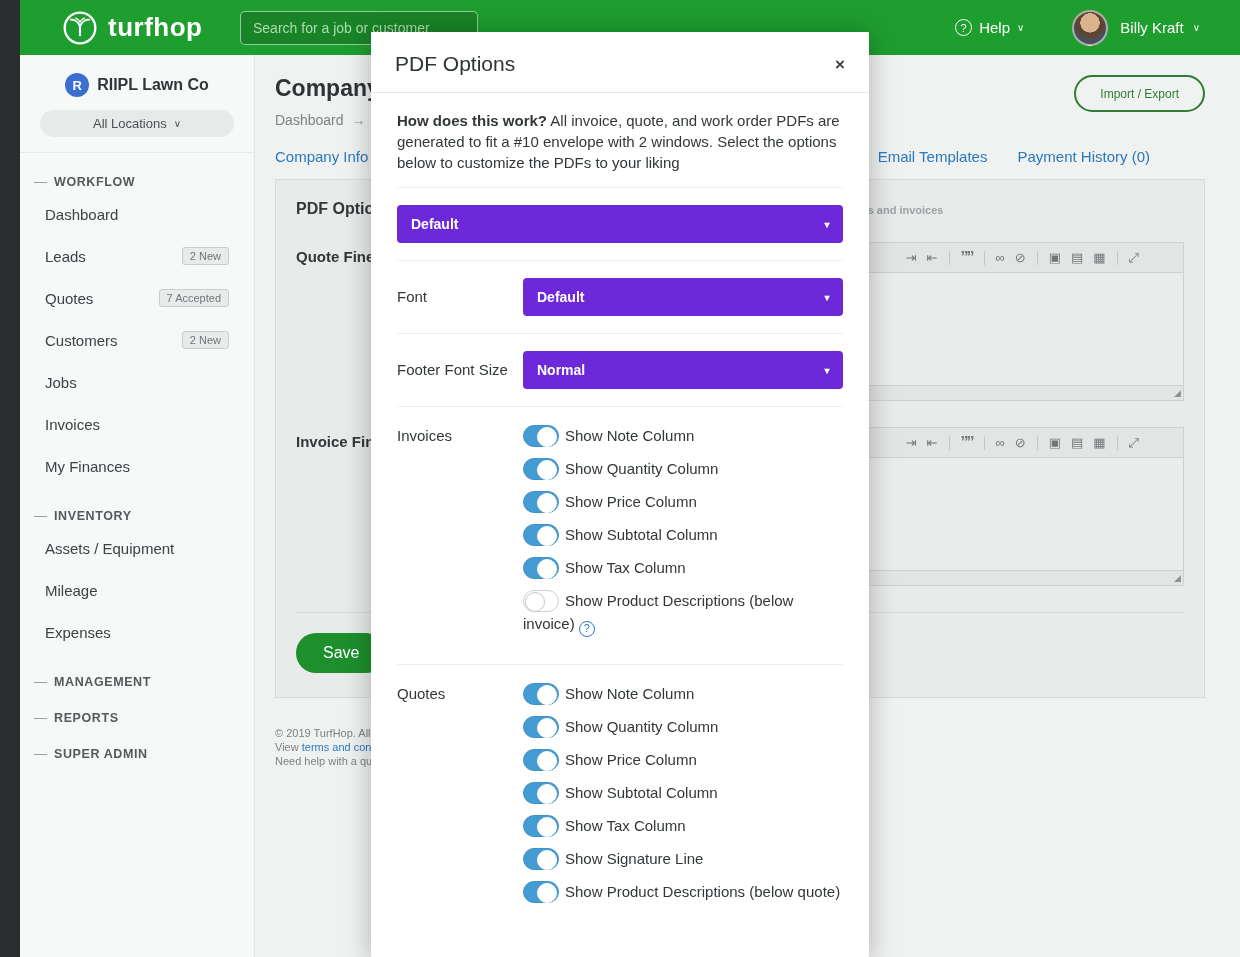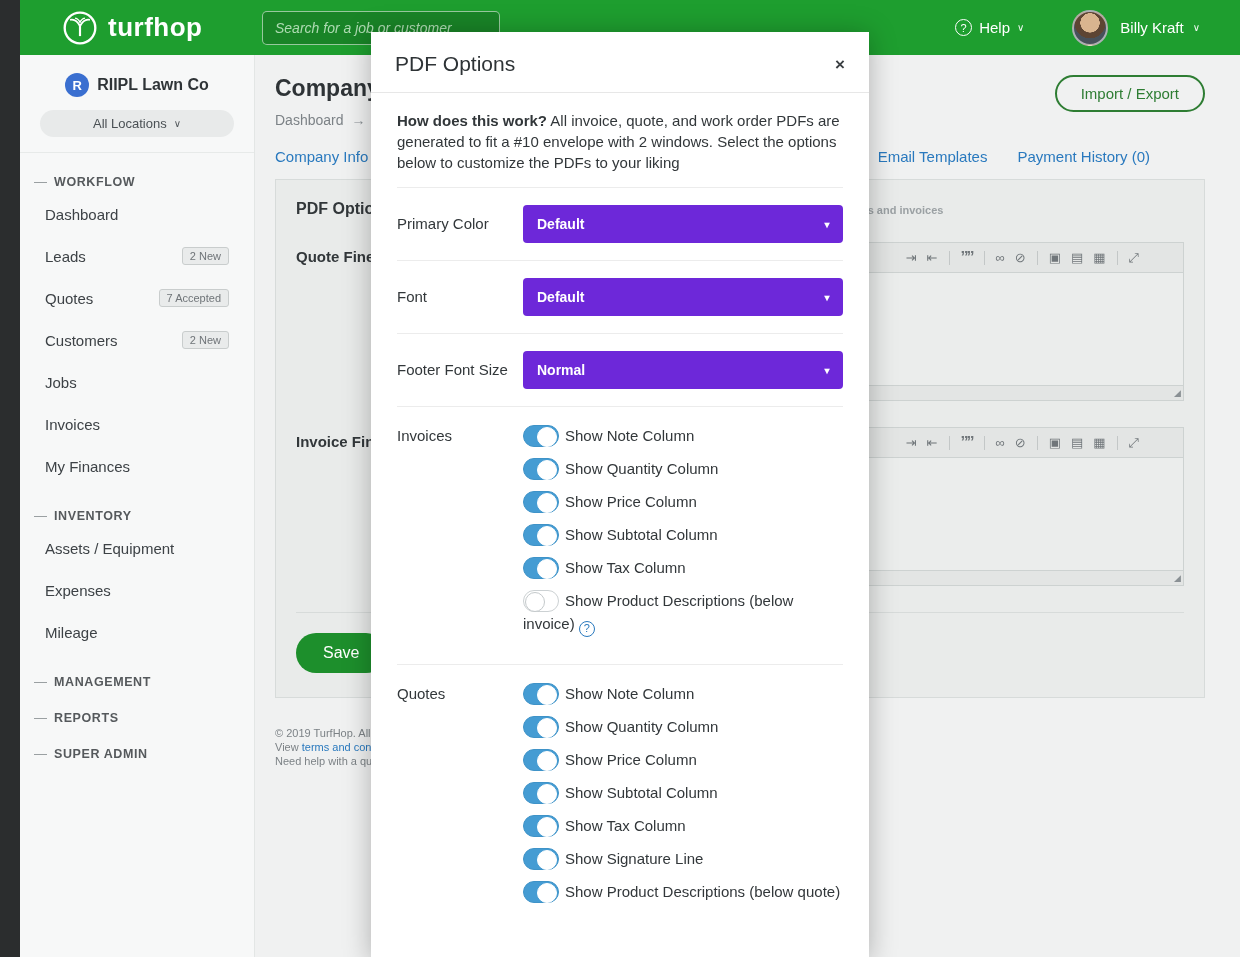--- a/index.html
+++ b/index.html
@@ -8,21 +8,21 @@
 
   
   .edge { position:absolute; left:0; top:0; width:20px; height:957px; background:#2b2d2e; }
 
   .shell { margin-left:20px; width:1220px; height:957px; display:flex; flex-direction:column; }
 
   
   .topbar { height:55px; background:#1e9e2f; display:flex; align-items:center; padding:0 40px 0 42px; flex:0 0 auto; }
   .brand { display:flex; align-items:center; gap:10px; width:178px; }
   .brand-name { color:#fff; font-size:26px; font-weight:bold; letter-spacing:.5px; }
-  .search { margin-left:22px; width:238px; height:34px; background:rgba(0,0,0,.16); border:1px solid rgba(255,255,255,.55); border-radius:5px; color:#eafbea; padding:0 12px; font-size:14px; outline:none;font-style:italic; }
+  .search { width:238px; height:34px; background:rgba(0,0,0,.16); border:1px solid rgba(255,255,255,.55); border-radius:5px; color:#eafbea; padding:0 12px; font-size:14px; outline:none; }
   .search::placeholder { color:#aedbb2; }
   .top-right { margin-left:auto; display:flex; align-items:center; color:#fff; }
   .help-menu { display:flex; align-items:center; gap:7px; font-size:15px; cursor:pointer; }
   .help-q { width:17px; height:17px; border:1px solid #fff; border-radius:50%; font-size:11px; display:flex; align-items:center; justify-content:center; }
   .chev { font-size:10px; opacity:.95; }
   .avatar { width:36px; height:36px; border-radius:50%; margin:0 12px 0 48px;
             background: radial-gradient(circle at 50% 34%, #d9b48f 0 36%, #5d4433 37% 58%, #47505a 59%);
             border:2px solid rgba(255,255,255,.55); }
   .user-menu { display:flex; align-items:center; gap:9px; font-size:15px; cursor:pointer; }
 
@@ -42,21 +42,21 @@
   .side-item { display:flex; align-items:center; height:42px; padding:0 25px; font-size:15px; color:#3d4246; cursor:pointer; }
   .badge { margin-left:auto; font-size:11px; color:#6f7478; background:#e9ebeb; border:1px solid #c9cdcd; border-radius:3px; padding:2px 7px; }
 
   
   .main { flex:1; min-width:0; padding:20px 35px 0 20px; }
   .main-head { display:flex; align-items:flex-start; }
   .page-title { font-size:23px; color:#2e3336; margin-bottom:10px; font-weight:bold; }
   .breadcrumb { font-size:14px; color:#7c8286; display:flex; align-items:center; gap:8px; }
   .crumb { cursor:pointer; }
   .crumb-arrow { color:#8a9094; }
-  .import-btn { margin-left:auto; height:37px; padding:0 24px; border:2px solid #2e7d33; border-radius:19px; background:transparent; color:#2e7d33; font-size:15px; font-family:inherit; cursor:pointer; }
+  .import-btn { margin-left:auto; height:37px; padding:0 24px; border:2px solid #2e7d33; border-radius:19px; background:transparent; color:#2e7d33; font-size:12px; font-family:inherit; cursor:pointer; }
   .tabs { display:flex; align-items:center; margin:20px 0 14px; font-size:15px; }
   .tab { color:#2979be; cursor:pointer; }
   .tabs-right { margin-left:auto; display:flex; gap:30px; margin-right:55px; }
 
   .panel { background:#e9ebea; border:1px solid #d7dbda; padding:20px; }
   .panel-head { display:flex; align-items:baseline; margin-bottom:24px; }
   .panel-title { font-size:16px; font-weight:bold; color:#32373a; width:370px; }
   .panel-sub { font-size:11px; font-weight:bold; color:#9ba1a4; }
   .form-row { display:flex; margin-bottom:26px; }
   .form-label { width:225px; font-size:15px; font-weight:bold; color:#32373a; padding-top:6px; }
@@ -165,24 +165,24 @@
       </div>
       <div class="side-item">
         <span>My Finances</span>
       </div>
 
       <div class="section-head">INVENTORY</div>
       <div class="side-item">
         <span>Assets / Equipment</span>
       </div>
       <div class="side-item">
+        <span>Mileage</span>
+      </div>
+      <div class="side-item">
         <span>Expenses</span>
-      </div>
-      <div class="side-item">
-        <span>Mileage</span>
       </div>
 
       <div class="section-head">MANAGEMENT</div>
       <div class="section-head">REPORTS</div>
       <div class="section-head">SUPER ADMIN</div>
     </aside>
 
     <main class="main">
       <div class="main-head">
         <div>
@@ -278,21 +278,20 @@
 
 <div class="modal">
   <div class="modal-head">
     <div class="modal-title">PDF Options</div>
     <span class="modal-close">×</span>
   </div>
   <div class="modal-body">
     <p class="intro"><b>How does this work?</b><span> All invoice, quote, and work order PDFs are generated to fit a #10 envelope with 2 windows. Select the options below to customize the PDFs to your liking</span></p>
 
     <div class="m-row">
-      <div class="m-label">Primary Color</div>
       <div class="m-control">
         <div class="select">
           <span>Default</span>
           <span class="select-caret">▾</span>
         </div>
       </div>
     </div>
 
     <div class="m-row">
       <div class="m-label">Font</div>

